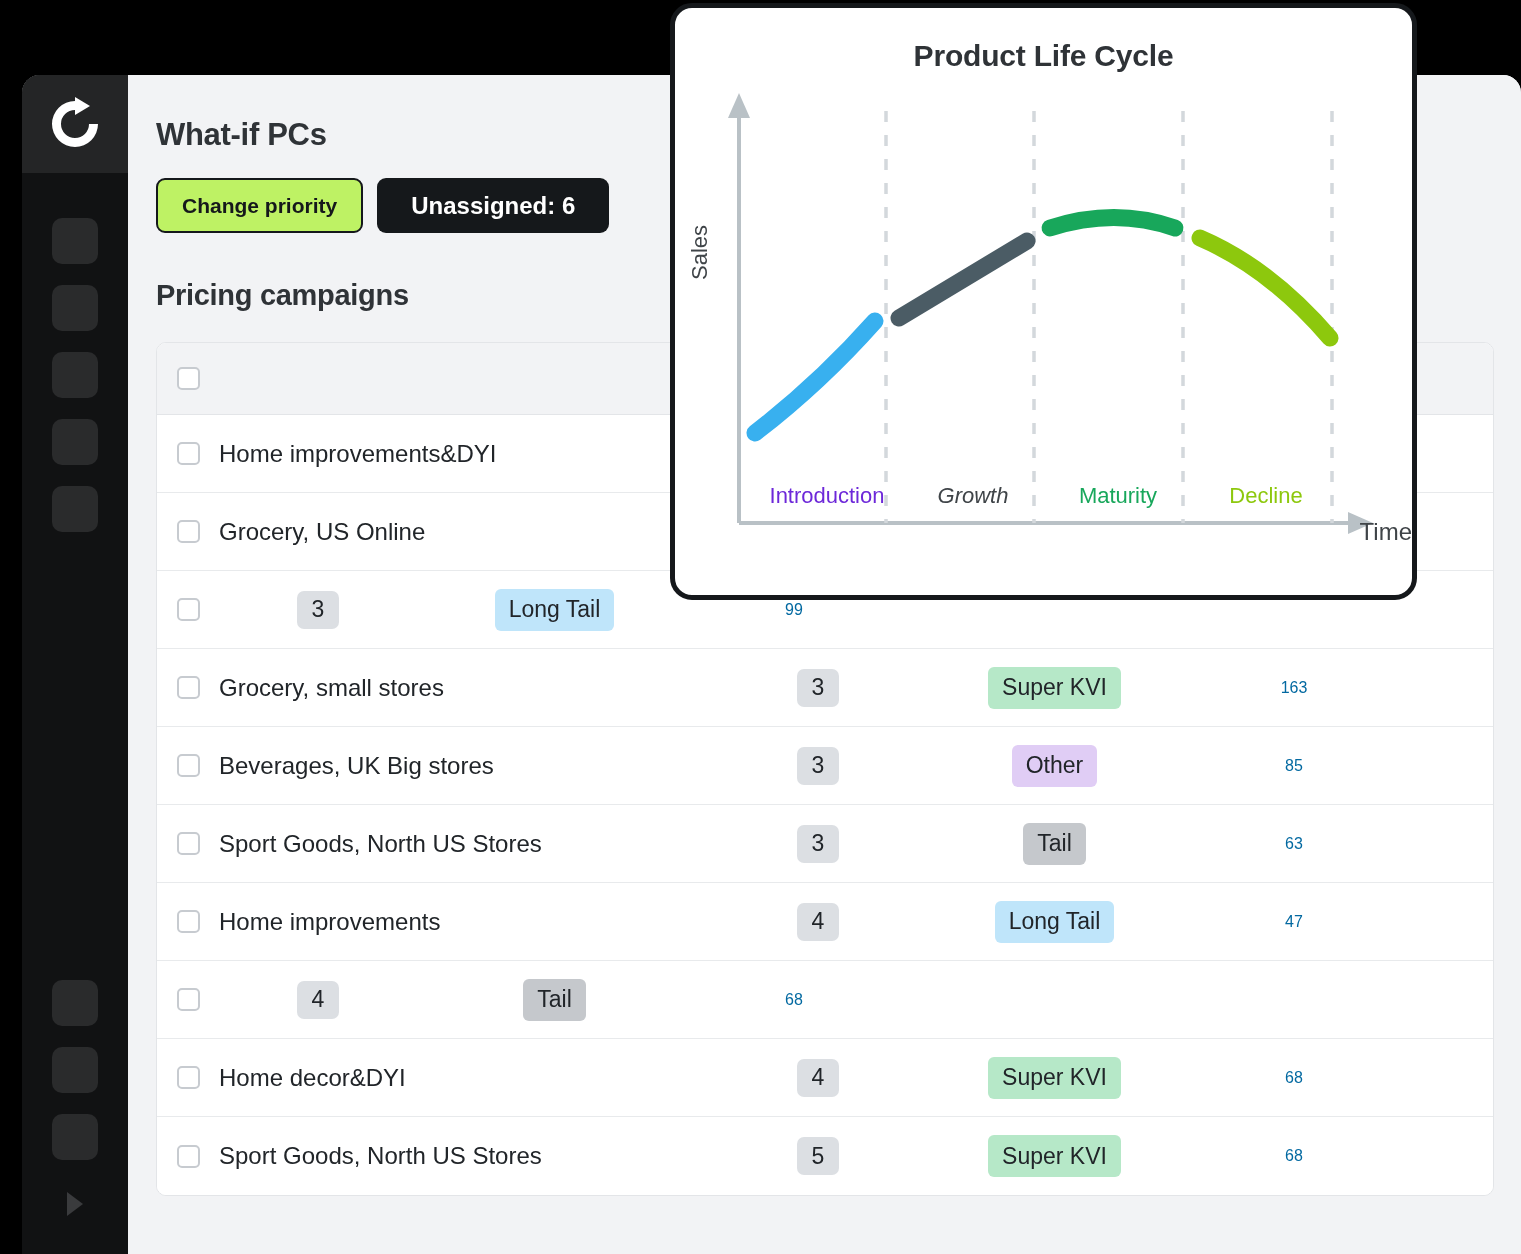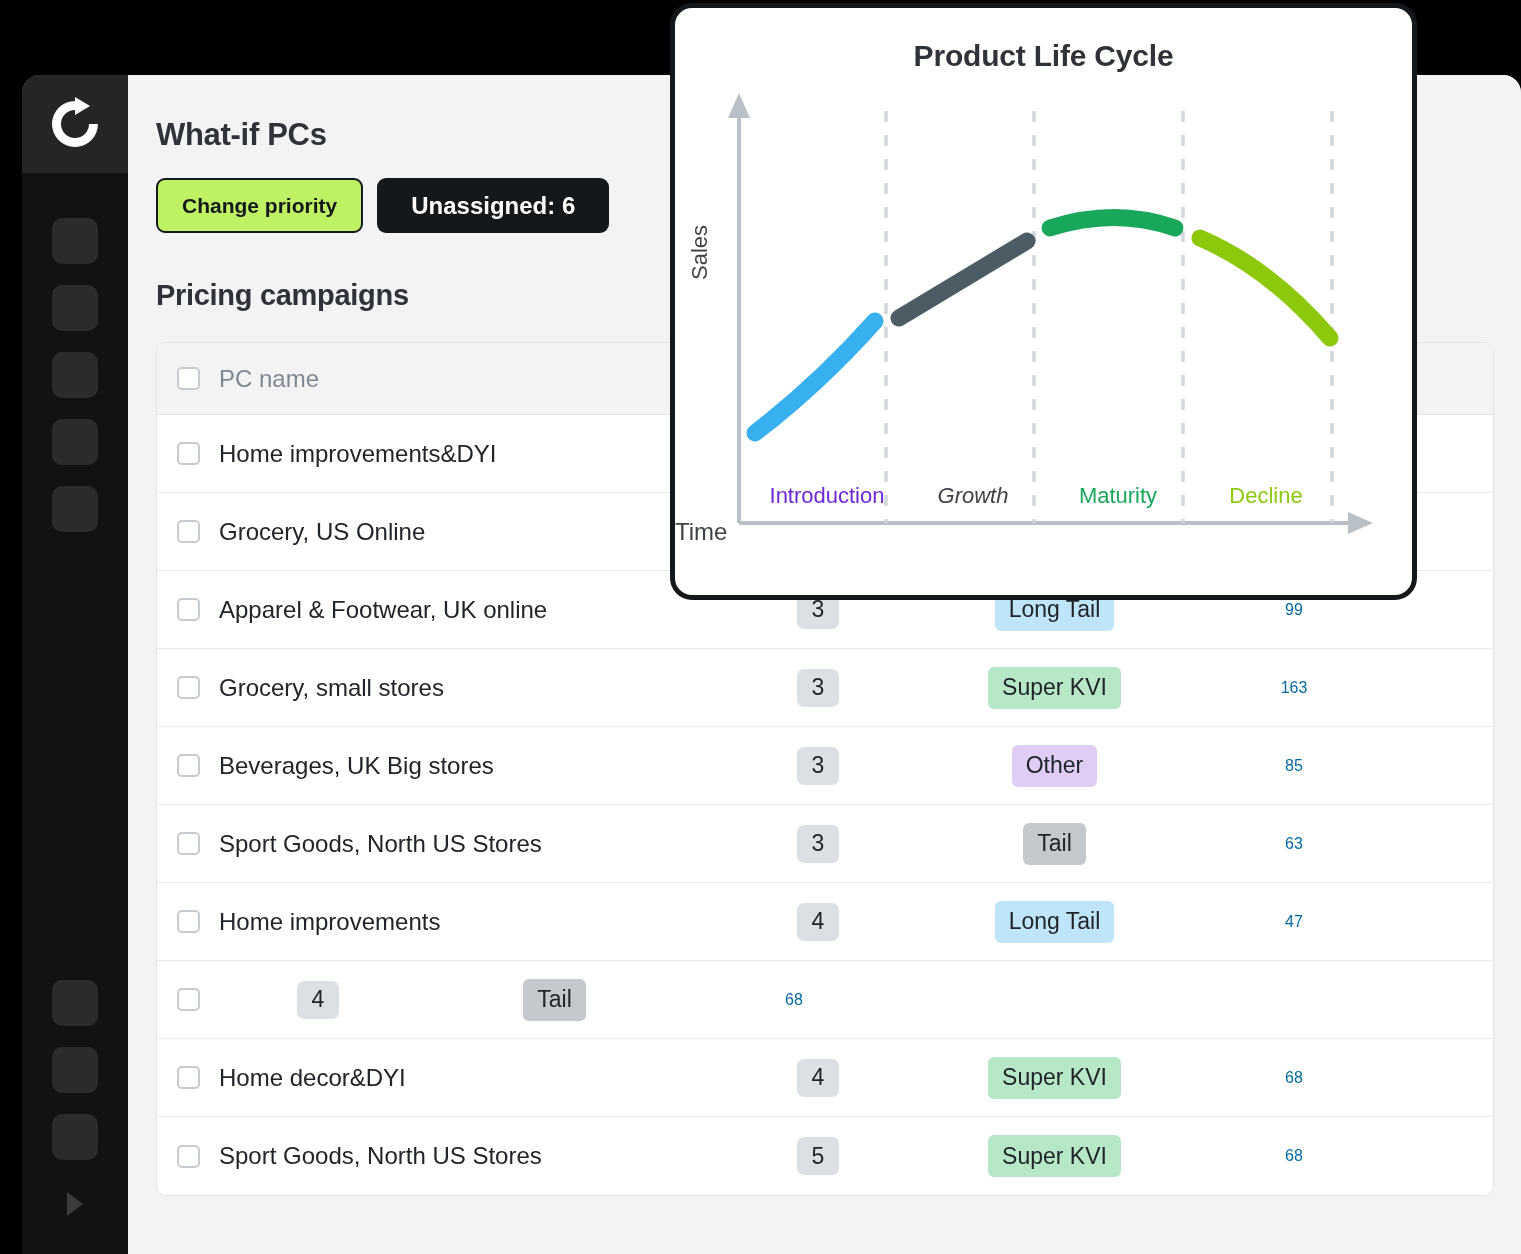--- a/index.html
+++ b/index.html
@@ -273,21 +273,21 @@
     transform-origin: left top;
     font-size: 22px;
     color: #3f4448;
     white-space: nowrap;
   }
   .axis-label-x {
     position: absolute;
     left: 0;
     right: 0;
     top: 445px;
-    text-align: left;
+    text-align: right;
     font-size: 24px;
     color: #3f4448;
   }
   .stage-label {
     position: absolute;
     font-size: 22px;
     white-space: nowrap;
     text-align: center;
   }
 </style>
@@ -340,21 +340,20 @@
       </div>
 
       <div class="section-title">Pricing campaigns</div>
 
       <div class="table-card">
 
         <div class="thead">
           <div class="cell-check">
             <div class="cbx"></div>
           </div>
-          <div class="cell-name head">PC name</div>
           <div class="cell-pri"></div>
           <div class="cell-tag"></div>
           <div class="cell-num"></div>
         </div>
 
         <div id="tbody">
             <div class="trow">
               <div class="cell-check">
                 <div class="cbx"></div>
               </div>
@@ -369,21 +368,20 @@
               </div>
               <div class="cell-name">Grocery, US Online</div>
               <div class="cell-pri"></div>
               <div class="cell-tag"></div>
               <div class="cell-num"></div>
             </div>
             <div class="trow">
               <div class="cell-check">
                 <div class="cbx"></div>
               </div>
-              <div class="cell-name">Apparel &amp; Footwear, UK online</div>
               <div class="cell-pri">
                 <span class="pri-badge">3</span>
               </div>
               <div class="cell-tag">
                 <span class="tag" style="background: rgb(191, 229, 250);">Long Tail</span>
               </div>
               <div class="cell-num">99</div>
             </div>
             <div class="trow">
               <div class="cell-check">

